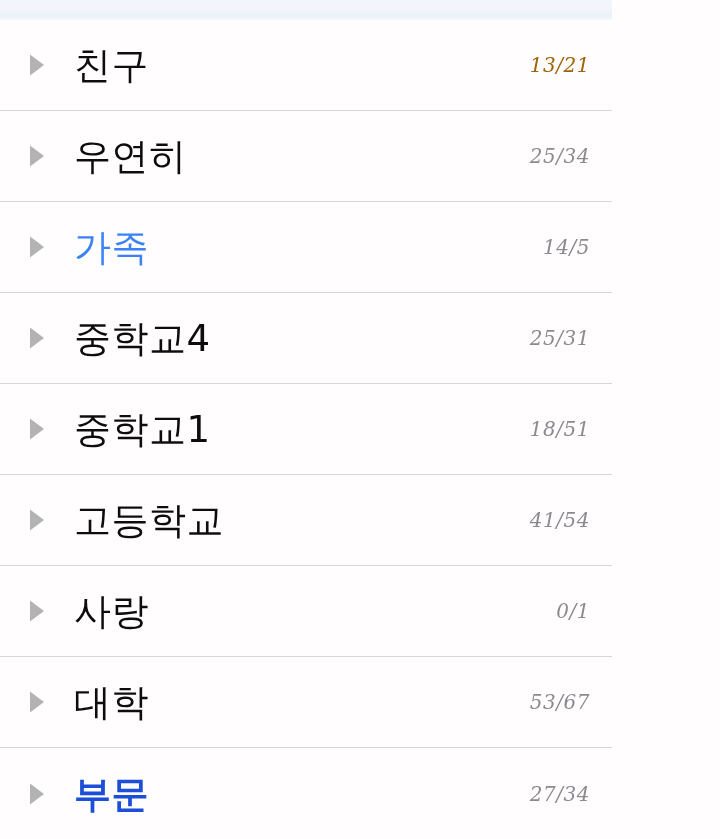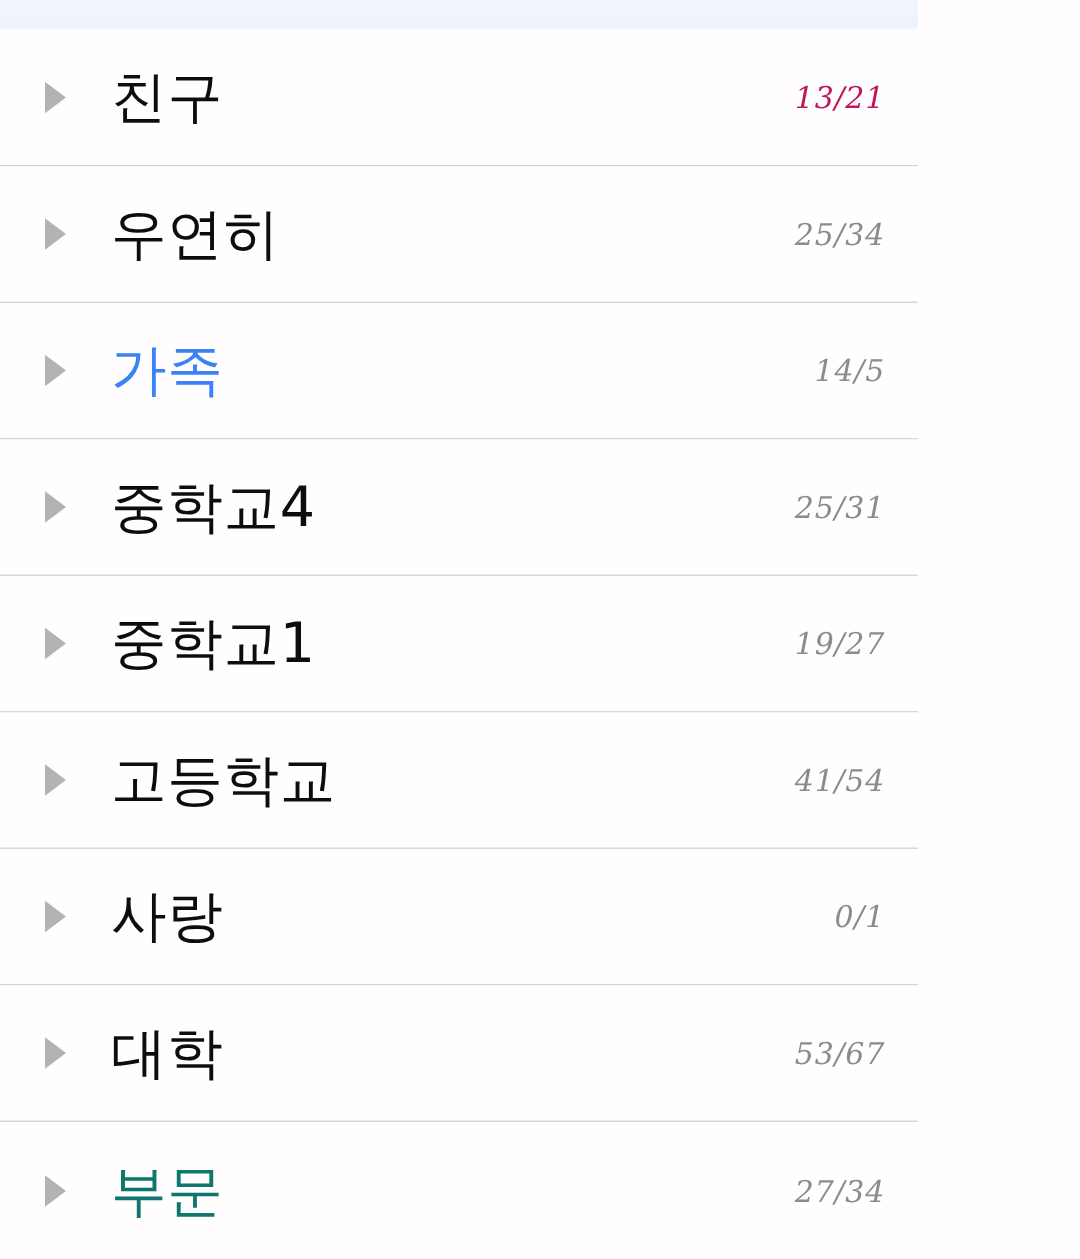--- a/index.html
+++ b/index.html
@@ -103,21 +103,21 @@
 
   <div class="list" id="list">
 
   <div class="row" style="border-bottom-color: rgb(215, 215, 217);">
         <span class="disclosure">
           <svg width="16" height="22" viewBox="0 0 16 22" aria-hidden="true">
             <polygon points="1,0.5 15,11 1,21.5" fill="#b3b3b3"></polygon>
           </svg>
         </span>
         <span class="row-label" style="color: rgb(13, 13, 13);">친구</span>
-        <span class="row-count" style="color: #be185d;">13/21</span>
+        <span class="row-count" style="color: #a16207;">13/21</span>
       </div>
       <div class="row" style="border-bottom-color: rgb(215, 215, 217); text-align: right;">
         <span class="disclosure">
           <svg width="16" height="22" viewBox="0 0 16 22" aria-hidden="true">
             <polygon points="1,0.5 15,11 1,21.5" fill="#b3b3b3"></polygon>
           </svg>
         </span>
         <span class="row-label" style="color: rgb(13, 13, 13);">우연히</span>
         <span class="row-count" style="color: rgb(139, 139, 143);">25/34</span>
       </div>
@@ -139,21 +139,21 @@
         <span class="row-label" style="color: rgb(13, 13, 13);">중학교4</span>
         <span class="row-count" style="color: rgb(139, 139, 143);">25/31</span>
       </div>
       <div class="row" style="border-bottom-color: rgb(215, 215, 217);">
         <span class="disclosure">
           <svg width="16" height="22" viewBox="0 0 16 22" aria-hidden="true">
             <polygon points="1,0.5 15,11 1,21.5" fill="#b3b3b3"></polygon>
           </svg>
         </span>
         <span class="row-label" style="color: rgb(13, 13, 13);">중학교1</span>
-        <span class="row-count" style="color: rgb(139, 139, 143);">19/27</span>
+        <span class="row-count" style="color: rgb(139, 139, 143);">18/51</span>
       </div>
       <div class="row" style="border-bottom-color: rgb(215, 215, 217); padding-left: 23px;">
         <span class="disclosure">
           <svg width="16" height="22" viewBox="0 0 16 22" aria-hidden="true">
             <polygon points="1,0.5 15,11 1,21.5" fill="#b3b3b3"></polygon>
           </svg>
         </span>
         <span class="row-label" style="color: rgb(13, 13, 13);">고등학교</span>
         <span class="row-count" style="color: rgb(139, 139, 143);">41/54</span>
       </div>
@@ -174,18 +174,18 @@
         </span>
         <span class="row-label" style="color: rgb(13, 13, 13);">대학</span>
         <span class="row-count" style="color: rgb(139, 139, 143);">53/67</span>
       </div>
       <div class="row" style="border-bottom-color: rgb(215, 215, 217);">
         <span class="disclosure">
           <svg width="16" height="22" viewBox="0 0 16 22" aria-hidden="true">
             <polygon points="1,0.5 15,11 1,21.5" fill="#b3b3b3"></polygon>
           </svg>
         </span>
-        <span class="row-label" style="color: #0f766e;">부문</span>
+        <span class="row-label" style="color: #1d4ed8; font-weight: bold;">부문</span>
         <span class="row-count" style="color: rgb(139, 139, 143);">27/34</span>
       </div>
     </div>
 
 </div>
 
 </body></html>

